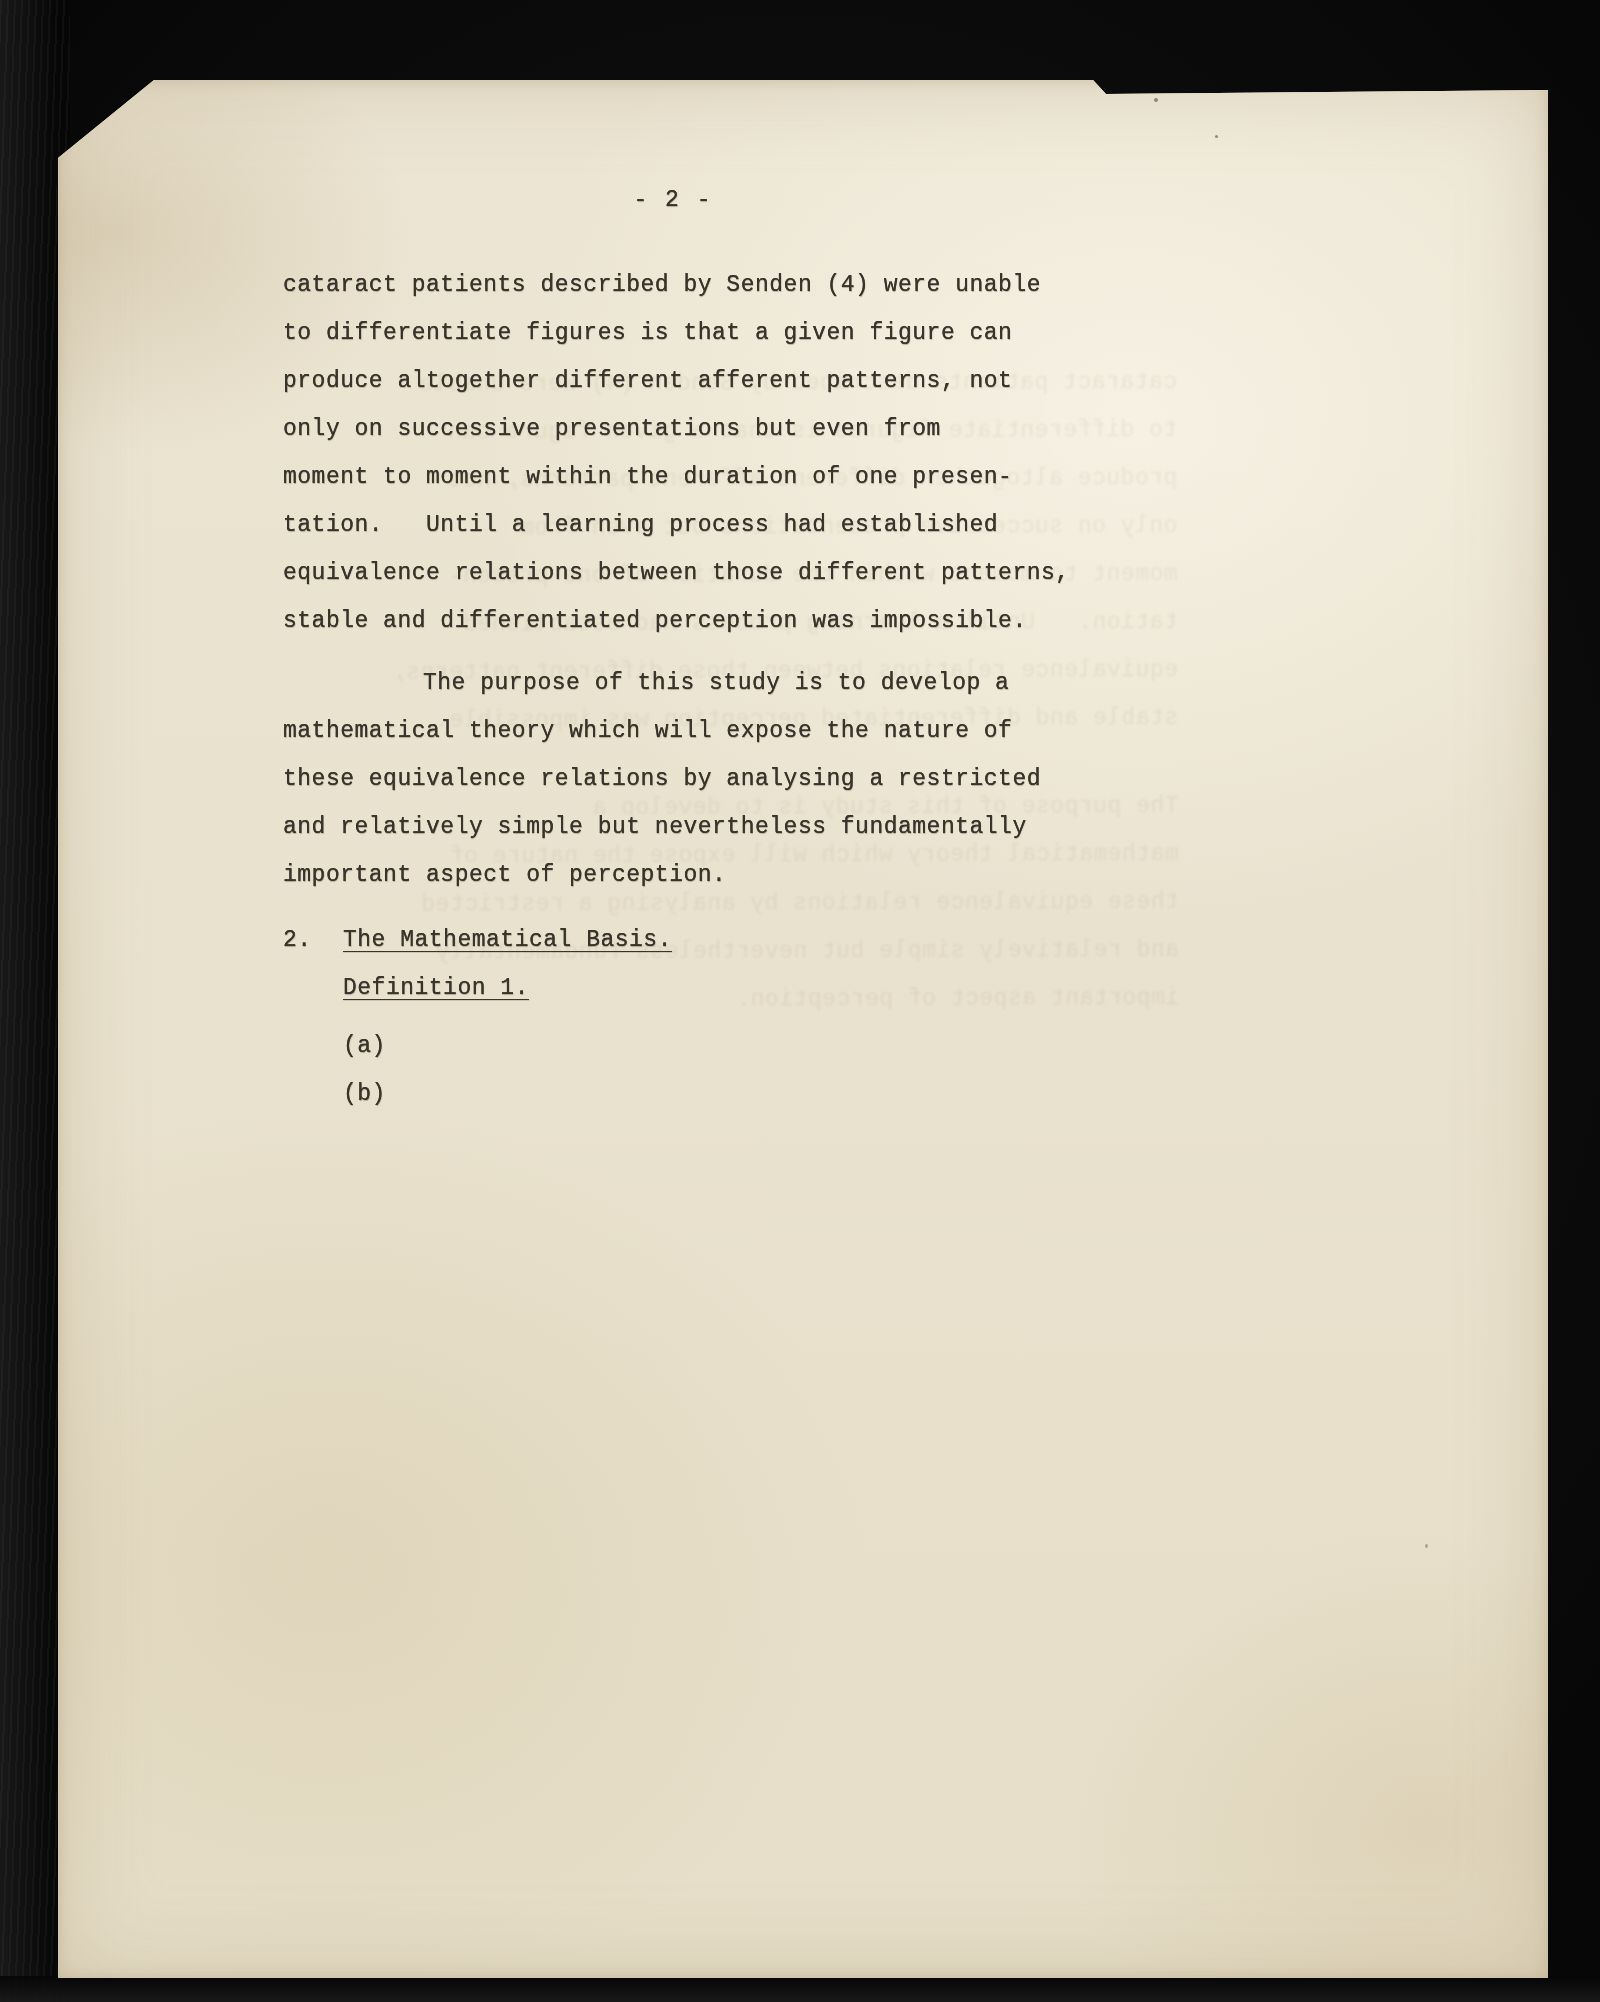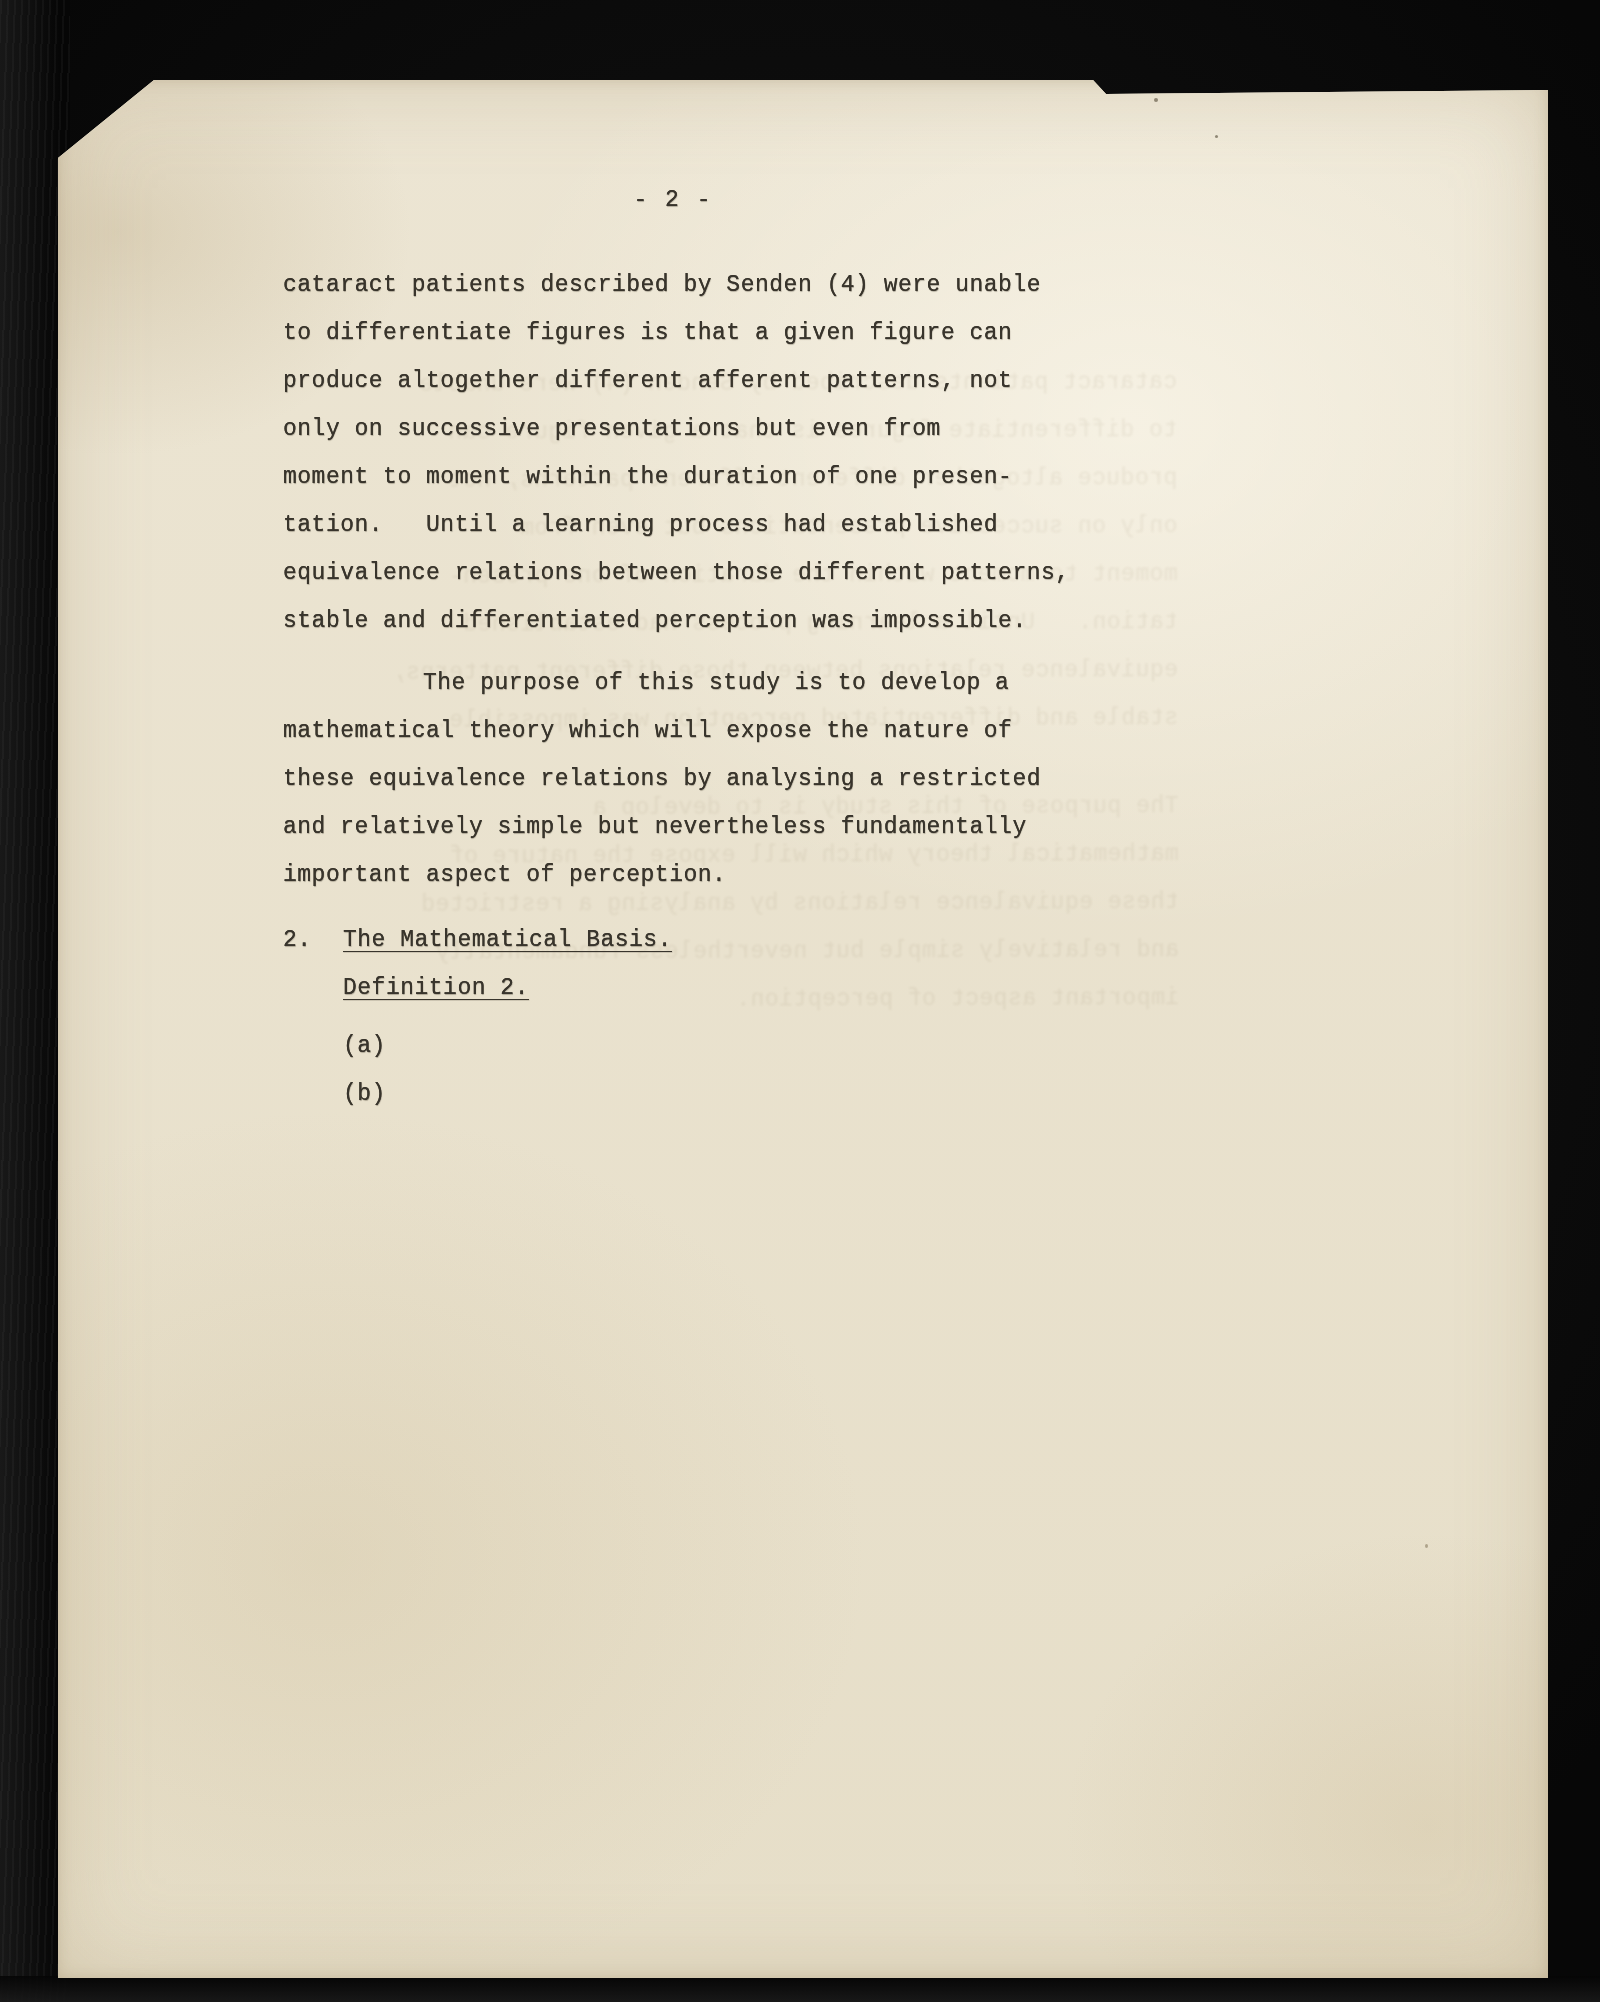--- a/index.html
+++ b/index.html
@@ -164,21 +164,21 @@
 mathematical theory which will expose the nature of
 these equivalence relations by analysing a restricted
 and relatively simple but nevertheless fundamentally
 important aspect of perception.</div>
 
       <div class="section-head">
         <span class="section-num">2.</span>
         <span class="u">The Mathematical Basis.</span>
       </div>
 
-      <div class="def-heading u">Definition 2.</div>
+      <div class="def-heading u">Definition 1.</div>
 
       <div class="defs">
 
         <div class="def-item">
           <span class="def-label">(a)</span>
         </div>
 
         <div class="def-item">
           <span class="def-label">(b)</span>
         </div>

